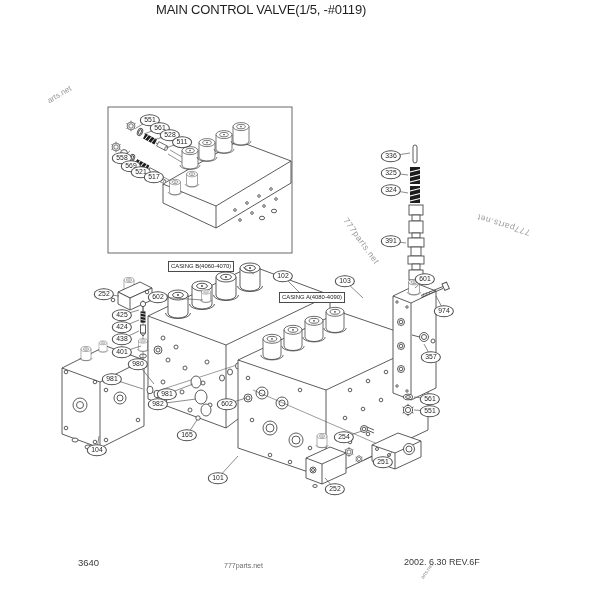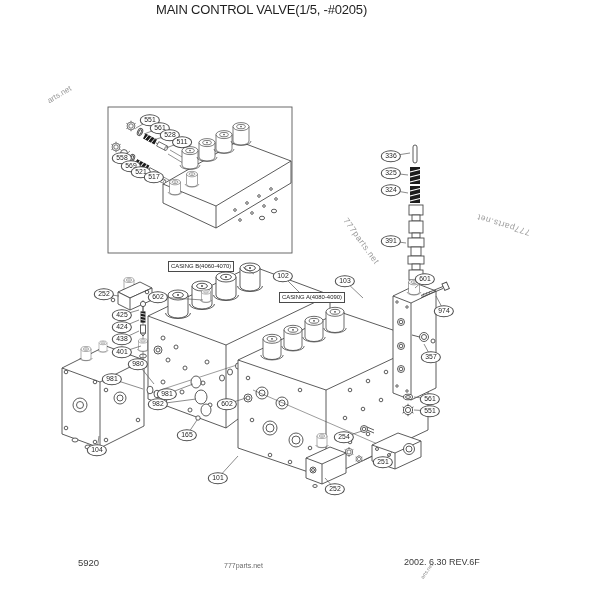--- a/index.html
+++ b/index.html
@@ -19,21 +19,21 @@
   .foot{position:absolute;color:#3a3a3a;}
   #foot-page{left:78px;top:557px;font-size:9.5px;}
   #foot-site{left:224px;top:562px;font-size:7px;color:#6a6a6a;}
   #foot-rev{left:404px;top:557px;font-size:9px;}
 </style>
 </head>
 <body>
 
 <div class="page">
 
-  <div class="title">MAIN CONTROL VALVE(1/5, -#0205)</div>
+  <div class="title">MAIN CONTROL VALVE(1/5, -#0119)</div>
 
   <svg width="600" height="600" viewBox="0 0 600 600">
     <defs>
       <g id="cap">
         <path d="M -10,2 L -10,20 A 10 5 0 0 0 10,20 L 10,2" fill="#fff"></path>
         <path d="M -12.5,20 A 12.5 5.5 0 0 0 12.5,20" fill="none"></path>
         <ellipse cx="0" cy="2" rx="10" ry="5" fill="#fff"></ellipse>
         <ellipse cx="0" cy="2" rx="5.4" ry="2.7" fill="none"></ellipse>
         <circle cx="0" cy="2" r="1" fill="#4a4a4a" stroke="none"></circle>
       </g>
@@ -368,17 +368,17 @@
       <div class="plabel" style="left: 344px; top: 437px;">254</div>
       <div class="plabel" style="left: 383px; top: 462px;">251</div>
       <div class="plabel" style="left: 335px; top: 489px;">252</div>
     </div>
 
   <div class="wm" id="wm-topleft">arts.net</div>
   <div class="wm" id="wm-center">777parts.net</div>
   <div class="wm" id="wm-right">777parts.net</div>
   <div class="wm" id="wm-bottom">arts.net</div>
 
-  <div class="foot" id="foot-page">5920</div>
+  <div class="foot" id="foot-page">3640</div>
   <div class="foot" id="foot-site">777parts.net</div>
   <div class="foot" id="foot-rev">2002. 6.30 REV.6F</div>
 
 </div>
 
 </body></html>

